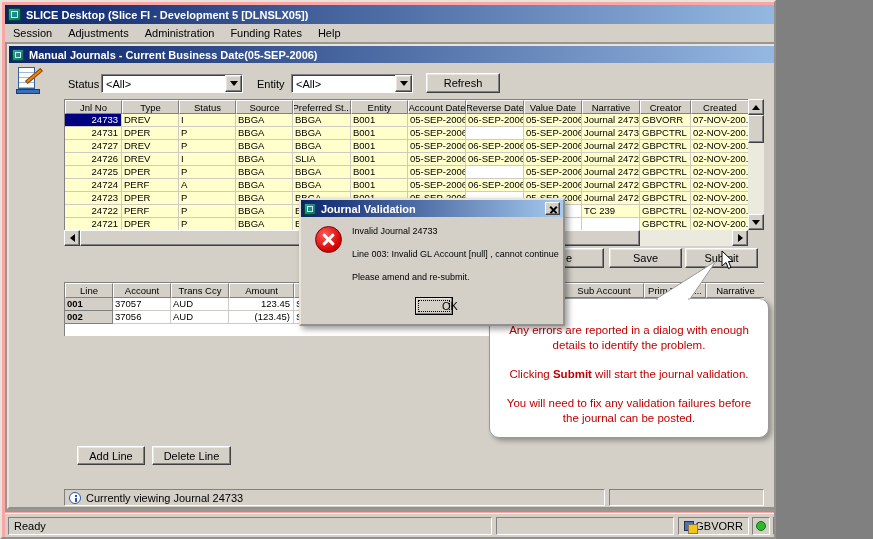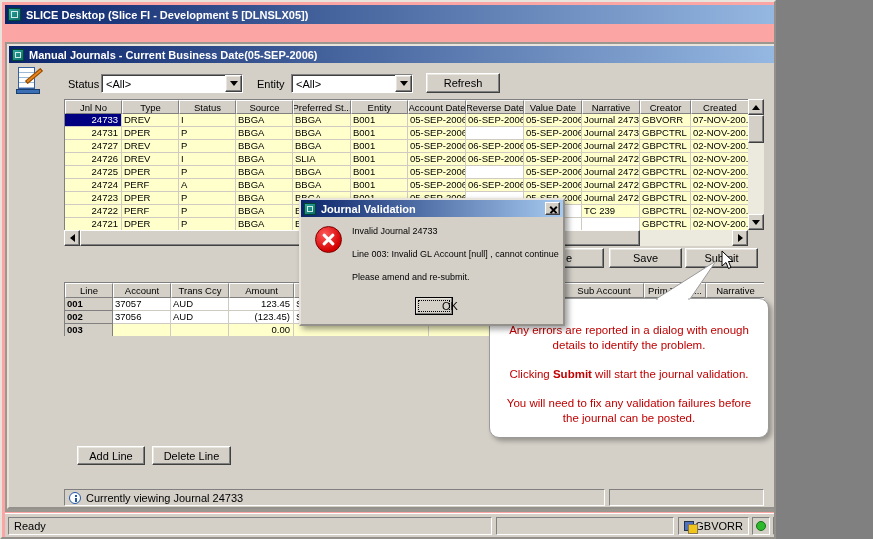--- a/index.html
+++ b/index.html
@@ -138,20 +138,27 @@
   <div class="tb-btn" style="left:817px;top:6px;">
       <span class="abs g-minimize" style="left:0;top:0;width:100%;height:100%;"></span>
     </div>
   <div class="tb-btn" style="left:834px;top:6px;">
       <span class="abs g-maximize" style="left:0;top:0;width:100%;height:100%;"></span>
     </div>
   <div class="tb-btn" style="left:852px;top:6px;">
       <span class="abs g-close" style="left:0;top:0;width:100%;height:100%;"></span>
     </div>
 
+  <div class="abs menubar" style="left:3px;top:22px;width:864px;height:18px;">
+    <span class="menu-item">Session</span>
+    <span class="menu-item">Adjustments</span>
+    <span class="menu-item">Administration</span>
+    <span class="menu-item">Funding Rates</span>
+    <span class="menu-item">Help</span>
+  </div>
 
   <div class="abs" style="left:3px;top:40px;width:864px;height:470px;background:#9a9690;"></div>
   <div class="abs" style="left:5px;top:42px;width:861px;height:465px;background:#d4d0c8;border:2px outset #e8e4dc;"></div>
 
   <div class="abs titlebar-grad" style="left: 7px; top: 44px; width: 857px; height: 17px; background: linear-gradient(90deg, rgb(10, 36, 106), rgb(166, 202, 240));">
     <span class="tb-icon" style="width:12px;height:12px;"></span>
     <span>Manual Journals - Current Business Date(05-SEP-2006)</span>
   </div>
   <div class="tb-btn" style="left:812px;top:46px;width:15px;">
       <span class="abs g-minimize" style="left:0;top:0;width:100%;height:100%;"></span>
@@ -384,31 +391,20 @@
         <div class="g-cell  linehead" style="width:48px;height:13px">002</div>
         <div class="g-cell " style="width:58px;height:13px">37056</div>
         <div class="g-cell " style="width:58px;height:13px">AUD</div>
         <div class="g-cell  num" style="width:65px;height:13px">(123.45)</div>
         <div class="g-cell " style="width:135px;height:13px">S</div>
         <div class="g-cell " style="width:135px;height:13px"></div>
         <div class="g-cell " style="width:80px;height:13px"></div>
         <div class="g-cell " style="width:62px;height:13px"></div>
         <div class="g-cell " style="width:59px;height:13px"></div>
       </div>
-      <div class="g-row" style="height:13px">
-        <div class="g-cell  linehead" style="width:48px;height:13px">003</div>
-        <div class="g-cell  edit" style="width:58px;height:13px"></div>
-        <div class="g-cell  edit" style="width:58px;height:13px"></div>
-        <div class="g-cell  num edit" style="width:65px;height:13px">0.00</div>
-        <div class="g-cell  edit" style="width:135px;height:13px"></div>
-        <div class="g-cell  edit" style="width:135px;height:13px"></div>
-        <div class="g-cell  edit" style="width:80px;height:13px"></div>
-        <div class="g-cell  edit" style="width:62px;height:13px"></div>
-        <div class="g-cell  edit" style="width:59px;height:13px"></div>
-      </div>
     </div>
 
   <div class="abs btn raised" style="left:75px;top:444px;width:68px;height:19px;">Add Line</div>
   <div class="abs btn raised" style="left:150px;top:444px;width:79px;height:19px;">Delete Line</div>
 
   <div class="abs" style="left:62px;top:487px;width:541px;height:17px;border:1px solid;border-color:#808080 #fff #fff #808080;display:flex;align-items:center;padding:0 4px;">
     <span class="ic-info"></span>
     <span style="font-size:11px;">Currently viewing Journal 24733</span>
   </div>
   <div class="abs" style="left:607px;top:487px;width:155px;height:17px;border:1px solid;border-color:#808080 #fff #fff #808080;"></div>

